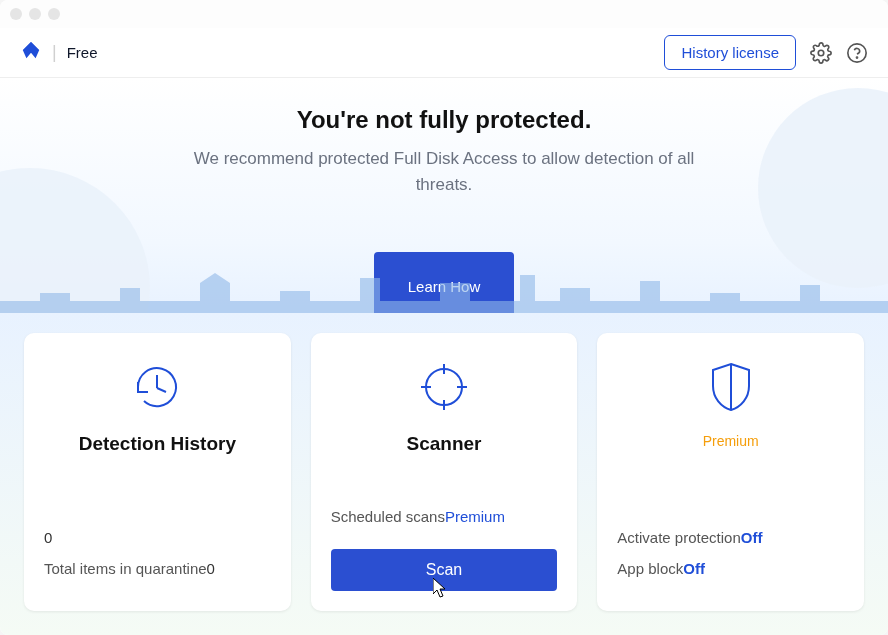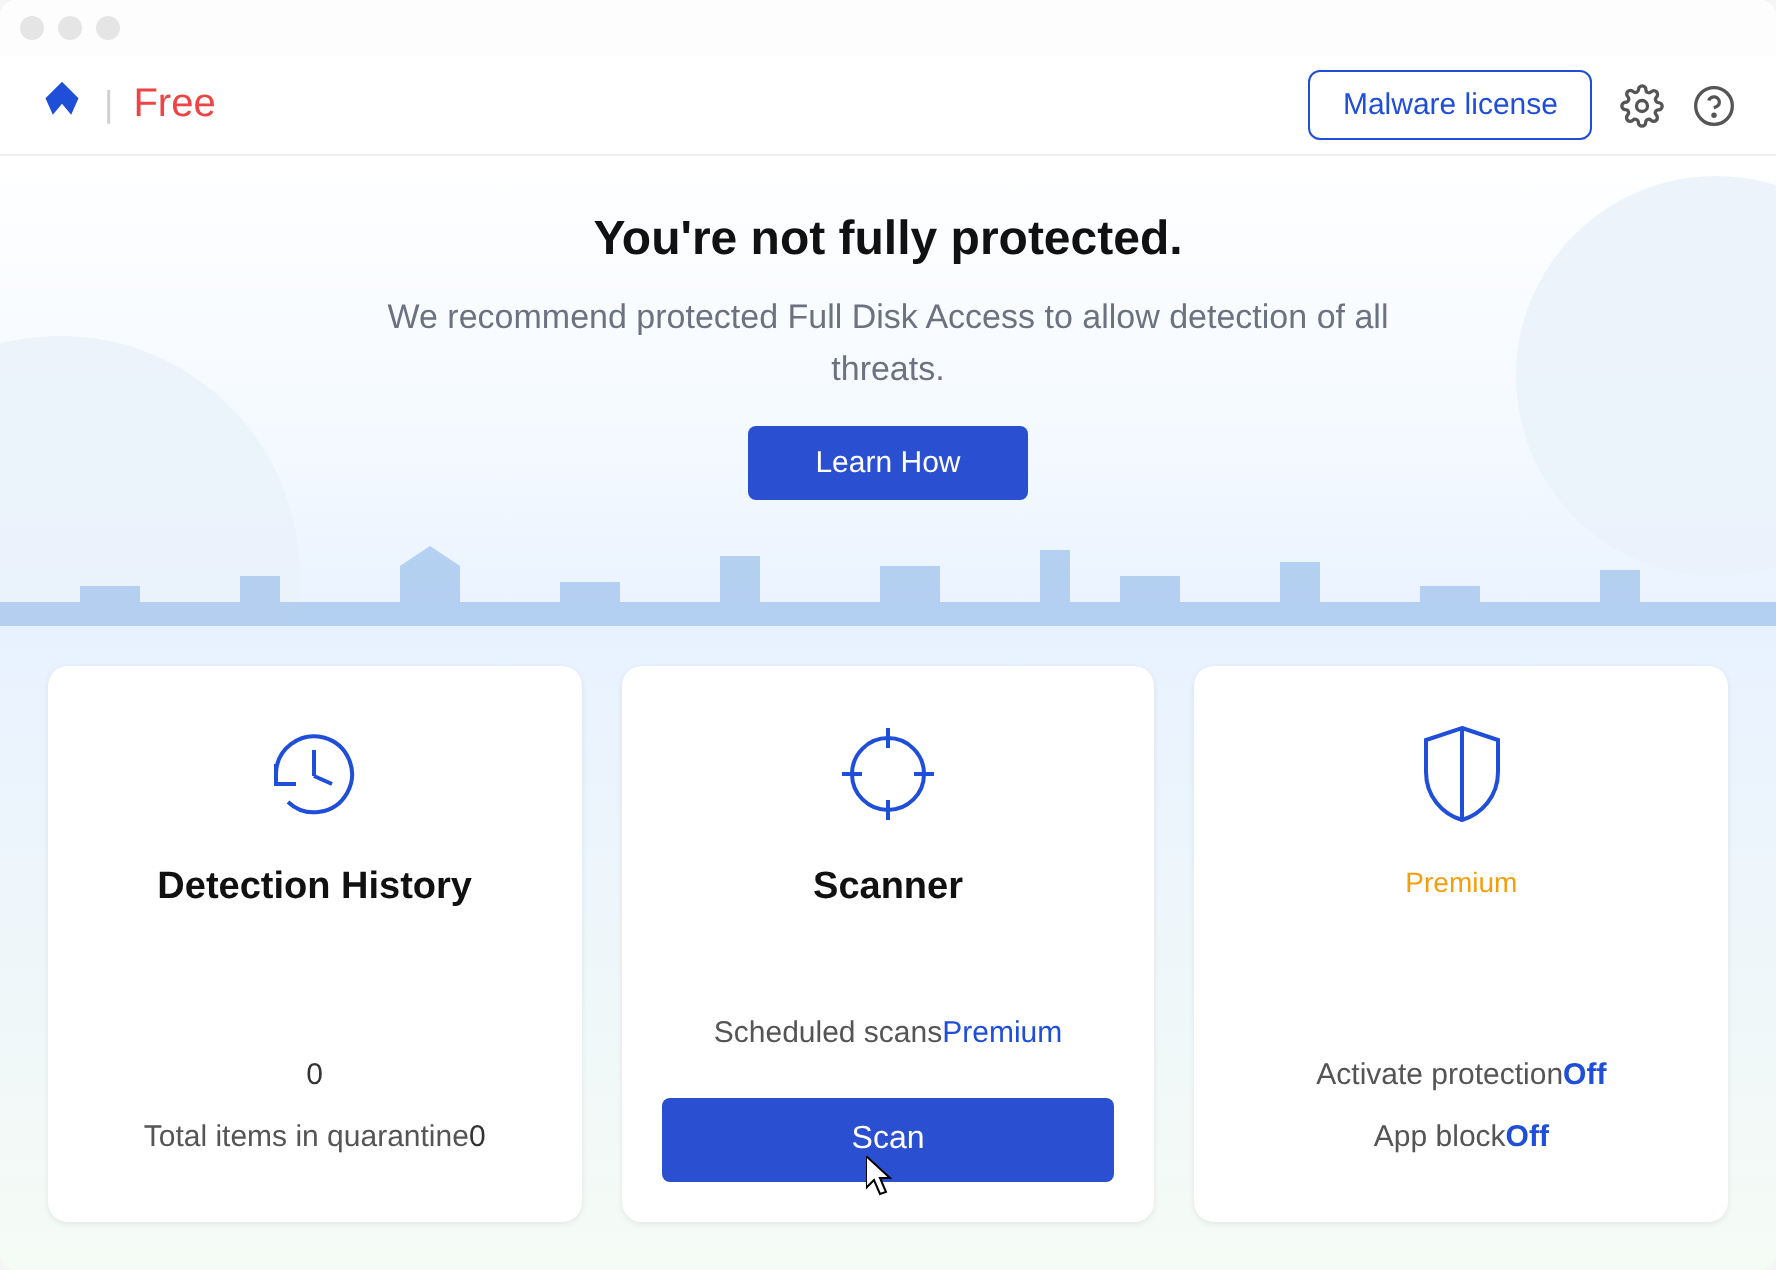--- a/index.html
+++ b/index.html
@@ -3,39 +3,39 @@
   <meta charset="utf-8">
   <style>
     * { margin: 0; padding: 0; box-sizing: border-box; font-family: -apple-system, BlinkMacSystemFont, "Segoe UI", Helvetica, Arial, sans-serif; }
     body { width: 888px; height: 635px; background: #f5f5f5; overflow: hidden; }
     .window { width: 888px; height: 635px; background: #fff; border-radius: 8px; overflow: hidden; display: flex; flex-direction: column; }
     .titlebar { height: 28px; display: flex; align-items: center; padding: 0 10px; gap: 7px; background: #fdfdfd; }
     .traffic-dot { width: 12px; height: 12px; border-radius: 50%; background: #e5e5e5; }
     .header { height: 50px; display: flex; align-items: center; justify-content: space-between; padding: 0 20px; border-bottom: 1px solid #eee; }
     .brand { display: flex; align-items: center; gap: 10px; }
     .brand-divider { color: #d0d0d0; font-size: 18px; }
-    .brand-text { font-size: 20px; color: #ef4444; }
+    .brand-text { font-size: 15px; color: #0f172a; }
     .header-right { display: flex; align-items: center; gap: 14px; }
     .activate-btn { border: 1.5px solid #1f4ed8; color: #1f4ed8; background: #fff; padding: 8px 16px; border-radius: 6px; font-size: 15px; font-weight: 500; cursor: pointer; }
     .icon-btn { cursor: pointer; color: #555; display: flex; }
     .hero { position: relative; height: 235px; background: linear-gradient(#ffffff 0%, #f2f8ff 70%, #e8f2ff 100%); text-align: center; padding-top: 28px; overflow: hidden; }
     .hero h1 { font-size: 24px; font-weight: 700; color: #111; margin-bottom: 12px; }
     .hero p { font-size: 17px; color: #6b7280; line-height: 1.5; max-width: 560px; margin: 0 auto 16px; }
-    .learn-btn { background: #2b4fd1; color: #fff; border: none; padding: 10px 34px; border-radius: 4px; font-size: 15px; cursor: pointer; }
+    .learn-btn { background: #2b4fd1; color: #fff; border: none; padding: 26px 34px; border-radius: 4px; font-size: 15px; cursor: pointer; margin-top: 39px; }
     .cloud { position: absolute; background: #eaf2fb; border-radius: 50%; opacity: 0.9; }
     .cloud.c1 { width: 240px; height: 240px; left: -90px; top: 90px; }
     .cloud.c2 { width: 200px; height: 200px; right: -70px; top: 10px; }
     .skyline { position: absolute; bottom: 0; left: 0; right: 0; height: 60px; }
     .cards { flex: 1; display: flex; gap: 20px; padding: 20px 24px 24px; background: linear-gradient(#e8f2ff, #f5fbf5); }
     .card { flex: 1; background: #fff; border-radius: 10px; box-shadow: 0 1px 3px rgba(0,0,0,0.08); padding: 22px 20px 20px; display: flex; flex-direction: column; align-items: center; position: relative; }
     .card-icon { height: 64px; display: flex; align-items: center; justify-content: center; margin-bottom: 14px; }
     .card-title { font-size: 19px; font-weight: 700; color: #111; margin-bottom: 4px; }
     .card-subtitle { font-size: 14px; color: #f59e0b; margin-bottom: 10px; min-height: 18px; }
     .rows { width: 100%; margin-top: auto; }
-    .row { display: flex; justify-content: center; align-items: center; font-size: 15px; color: #555; margin: 14px 0; }
+    .row { display: flex; justify-content: flex-start; align-items: center; font-size: 15px; color: #555; margin: 14px 0; }
     .row .val { color: #333; }
     .row .val.blue { color: #1f4ed8; font-weight: 500; }
     .row .val.bold { font-weight: 700; color: #1f4ed8; }
     .scan-btn { width: 100%; background: #2b4fd1; color: #fff; border: none; padding: 12px 0; border-radius: 4px; font-size: 16px; font-weight: 500; cursor: pointer; margin-top: 10px; }
     .cursor { position: absolute; left: 50%; top: 50%; pointer-events: none; }
   </style>
 </head>
 <body>
 
 <div class="window">
@@ -50,21 +50,21 @@
     <div class="brand">
       <span>
         <svg width="22" height="22" viewBox="0 0 24 24">
           <path d="M3 11 L12 2 L21 11 L17 20 L12 14 L7 20 Z" fill="#1f4ed8"></path>
         </svg>
       </span>
       <span class="brand-divider">|</span>
       <span class="brand-text">Free</span>
     </div>
     <div class="header-right">
-      <button class="activate-btn">Malware license</button>
+      <button class="activate-btn">History license</button>
       <span class="icon-btn">
         <svg width="22" height="22" viewBox="0 0 24 24" fill="none" stroke="#555" stroke-width="1.8">
           <circle cx="12" cy="12" r="3"></circle>
           <path d="M19.4 15a1.7 1.7 0 0 0 .34 1.87l.06.06a2 2 0 1 1-2.83 2.83l-.06-.06a1.7 1.7 0 0 0-1.87-.34 1.7 1.7 0 0 0-1.03 1.56V21a2 2 0 1 1-4 0v-.09a1.7 1.7 0 0 0-1.11-1.56 1.7 1.7 0 0 0-1.87.34l-.06.06a2 2 0 1 1-2.83-2.83l.06-.06a1.7 1.7 0 0 0 .34-1.87 1.7 1.7 0 0 0-1.56-1.03H3a2 2 0 1 1 0-4h.09a1.7 1.7 0 0 0 1.56-1.11 1.7 1.7 0 0 0-.34-1.87l-.06-.06a2 2 0 1 1 2.83-2.83l.06.06a1.7 1.7 0 0 0 1.87.34h.08A1.7 1.7 0 0 0 10.12 3.1V3a2 2 0 1 1 4 0v.09a1.7 1.7 0 0 0 1.03 1.56 1.7 1.7 0 0 0 1.87-.34l.06-.06a2 2 0 1 1 2.83 2.83l-.06.06a1.7 1.7 0 0 0-.34 1.87v.08a1.7 1.7 0 0 0 1.56 1.03H21a2 2 0 1 1 0 4h-.09a1.7 1.7 0 0 0-1.56 1.03z"></path>
         </svg>
       </span>
       <span class="icon-btn">
         <svg width="22" height="22" viewBox="0 0 24 24" fill="none" stroke="#555" stroke-width="1.8">
           <circle cx="12" cy="12" r="10"></circle>
           <path d="M9.1 9a3 3 0 0 1 5.82 1c0 2-3 3-3 3"></path>

